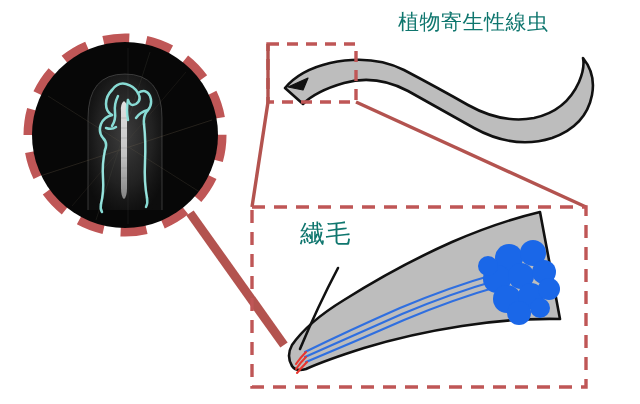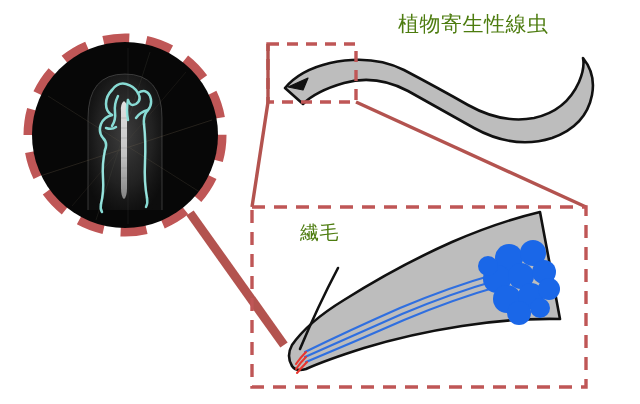--- a/index.html
+++ b/index.html
@@ -28,36 +28,36 @@
     left: 0;
     top: 0;
     width: 640px;
     height: 404px;
     display: block;
   }
 
   .fig-label {
     position: absolute;
     white-space: nowrap;
-    color: #4d7c0f;
-    font-family: Liberation Serif, serif;
+    color: #0f766e;
+    font-family: Liberation Mono, monospace;
     line-height: 1.15;
   }
 
   #title-label {
     left: 398px;
     top: 12px;
     font-size: 21px;
     letter-spacing: 0.5px;
   }
 
   #cilia-label {
     left: 300px;
     top: 222px;
-    font-size: 19px;
+    font-size: 25px;
     letter-spacing: 0.5px;
   }
 
   #cilia-sub-label {
     left: 244px;
     top: 246px;
     font-size: 17px;
     letter-spacing: 0px;
   }
 </style>

